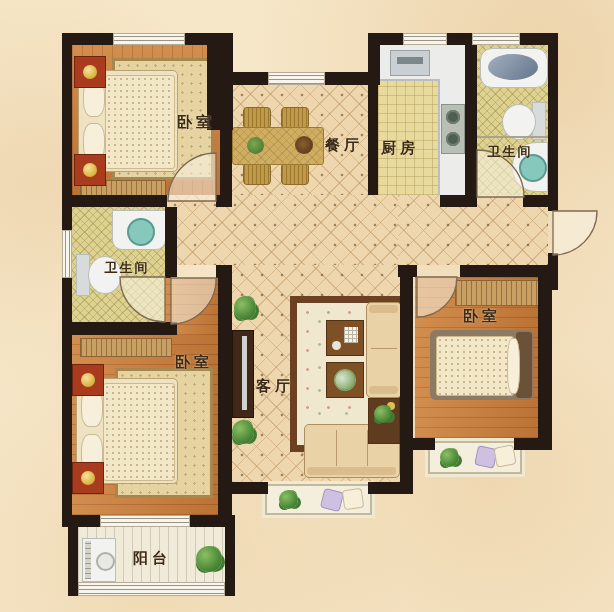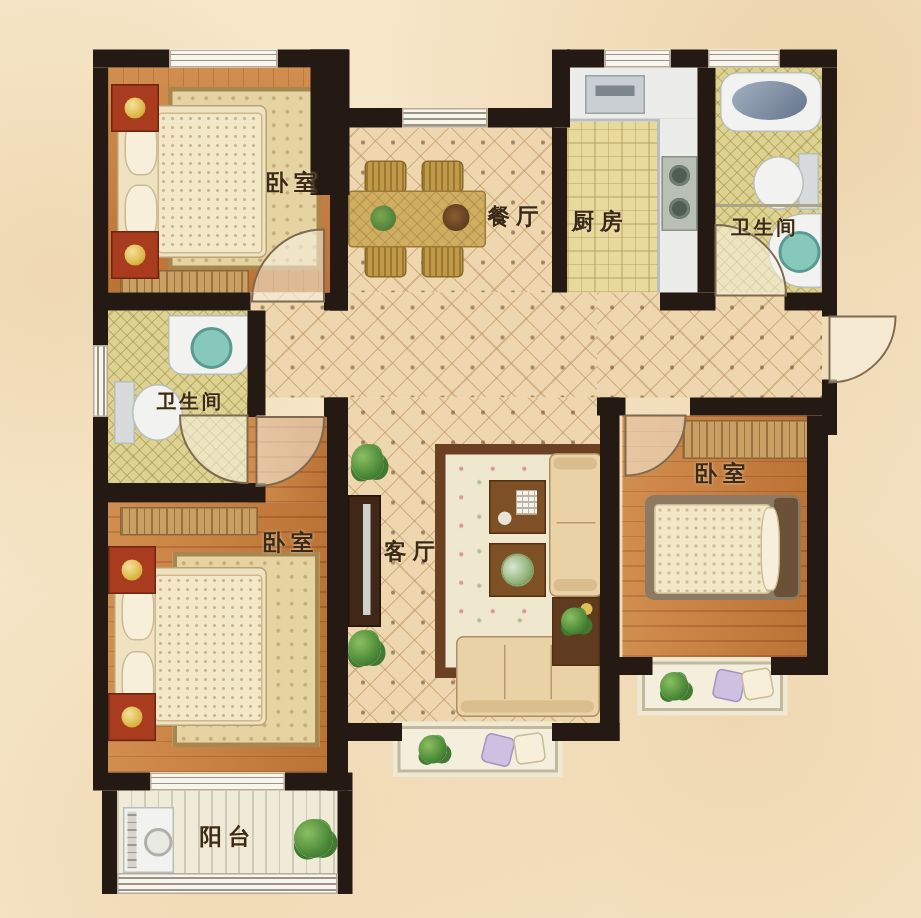--- a/index.html
+++ b/index.html
@@ -261,16 +261,16 @@
     </g>
   </svg>
 
   <div class="label" style="left:196px;top:122px;">卧室</div>
   <div class="label" style="left:194px;top:362px;">卧室</div>
   <div class="label" style="left:482px;top:316px;">卧室</div>
   <div class="label small" style="left:127px;top:268px;">卫生间</div>
   <div class="label small" style="left:510px;top:152px;">卫生间</div>
   <div class="label" style="left:344px;top:145px;">餐厅</div>
   <div class="label" style="left:400px;top:148px;">厨房</div>
-  <div class="label" style="left:275px;top:368px;text-align:right;">客厅</div>
+  <div class="label" style="left:275px;top:386px;text-align:right;">客厅</div>
   <div class="label" style="left:152px;top:558px;">阳台</div>
 
 </div>
 
 </body></html>

